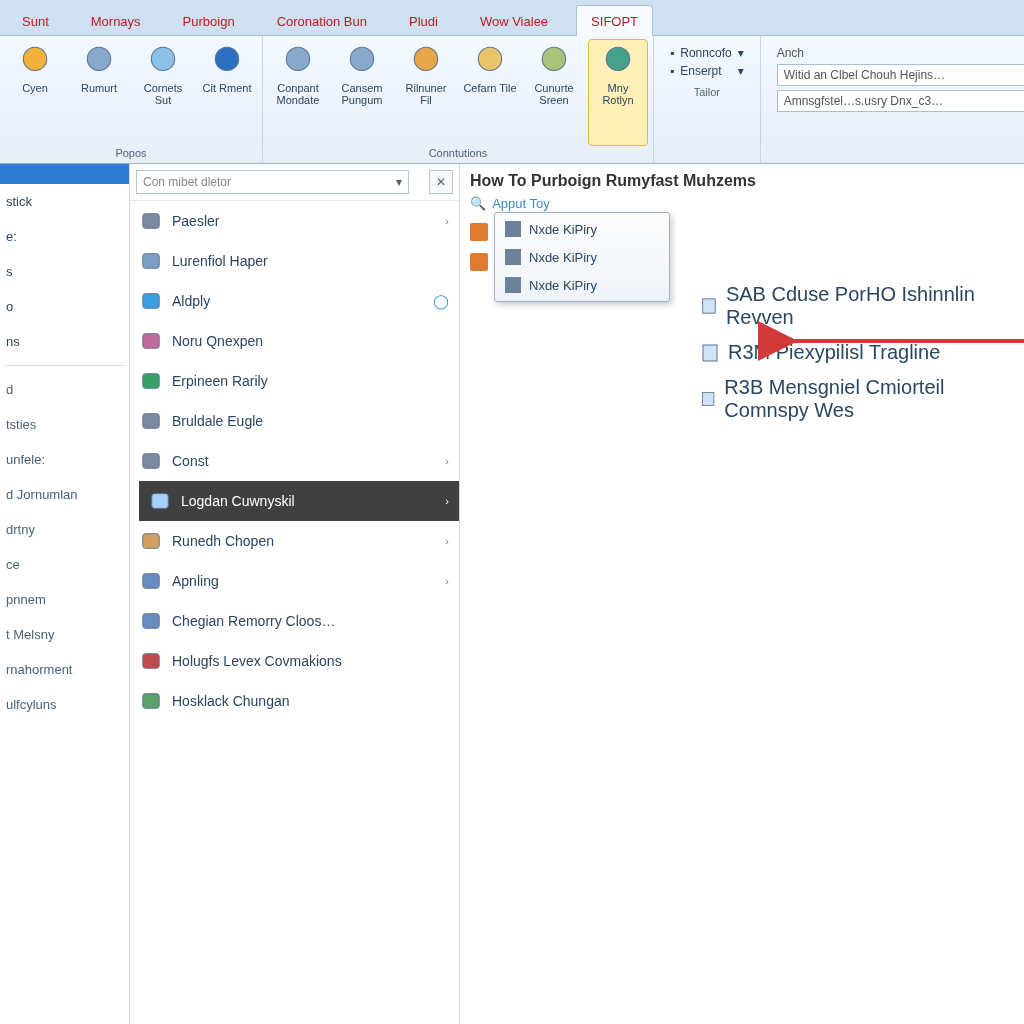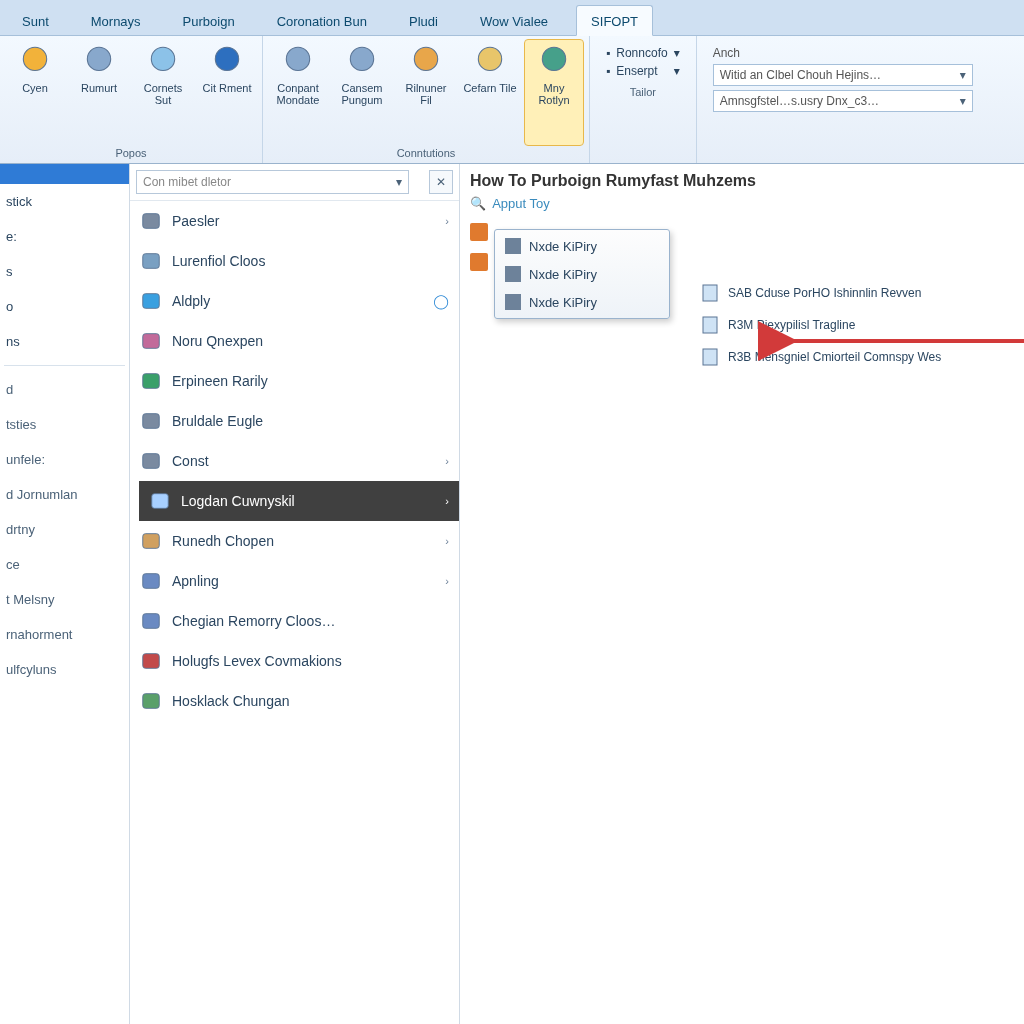--- a/index.html
+++ b/index.html
@@ -10,21 +10,21 @@
     display: flex;
     align-items: flex-end;
     height: 36px;
     background: #cfe0f2;
     padding: 0 8px;
     gap: 14px;
     border-bottom: 1px solid #a6c0da;
   }
   .tab {
     font-size: 13px;
-    color: #0c4a6e;
+    color: #b91c1c;
     padding: 8px 14px 6px;
     cursor: pointer;
   }
   .tab.active {
     background: #f7fbff;
     border: 1px solid #a6c0da;
     border-bottom: 1px solid #f7fbff;
     border-radius: 3px 3px 0 0;
     position: relative;
     top: 1px;
@@ -214,39 +214,38 @@
   .flyout {
     position: absolute;
     left: 34px;
     top: 48px;
     width: 176px;
     background: linear-gradient(#fdfdfd, #eef3f8);
     border: 1px solid #9ab3cd;
     border-radius: 3px;
     box-shadow: 2px 3px 6px rgba(0,0,0,.2);
     padding: 2px;
-    margin-top: 17px;
   }
   .fitem {
     display: flex;
     align-items: center;
     gap: 8px;
     padding: 6px 8px;
     font-size: 13px;
     color: #2b4660;
     cursor: pointer;
   }
 
   .reslist { margin-left: 230px; }
   .resitem {
     display:flex;
     align-items:center;
     gap:8px;
     padding:6px 0;
-    font-size:12px;
+    font-size:20px;
     color:#2b4660;
   }
   .resicon { width:20px; height:20px; }
 
   
   .annot {
     position: absolute;
     left: 320px;
     top: 162px;
     pointer-events: none;
@@ -314,20 +313,26 @@
           <svg class="ricon" viewBox="0 0 32 32">
     <circle cx="16" cy="14" r="11" fill="#e8a64a" stroke="#5a7494" stroke-width="1"></circle>
   </svg>
           <div class="rlabel">Rilnuner Fil</div>
         </div>
         <div class="rbtn">
           <svg class="ricon" viewBox="0 0 32 32">
     <circle cx="16" cy="14" r="11" fill="#e8c56a" stroke="#5a7494" stroke-width="1"></circle>
   </svg>
           <div class="rlabel">Cefarn Tile</div>
+        </div>
+        <div class="rbtn">
+          <svg class="ricon" viewBox="0 0 32 32">
+    <circle cx="16" cy="14" r="11" fill="#a8c278" stroke="#5a7494" stroke-width="1"></circle>
+  </svg>
+          <div class="rlabel">Cunurte Sreen</div>
         </div>
         <div class="rbtn active">
           <svg class="ricon" viewBox="0 0 32 32">
     <circle cx="16" cy="14" r="11" fill="#46a08a" stroke="#5a7494" stroke-width="1"></circle>
   </svg>
           <div class="rlabel">Mny Rotlyn</div>
         </div>
       </div>
       <div class="group-label">Conntutions</div>
     </div>
@@ -364,20 +369,21 @@
       <div class="navitem">s</div>
       <div class="navitem">o</div>
       <div class="navitem">ns</div>
       <div class="navsep"></div>
       <div class="navitem sub">d</div>
       <div class="navitem sub">tsties</div>
       <div class="navitem sub">unfele:</div>
       <div class="navitem sub">d Jornumlan</div>
       <div class="navitem sub">drtny</div>
       <div class="navitem sub">ce</div>
+      <div class="navitem sub">pnnem</div>
       <div class="navitem sub">t Melsny</div>
       <div class="navitem sub">rnahorment</div>
       <div class="navitem sub">ulfcyluns</div>
     </div>
 
   <div class="midlist">
     <div class="searchrow">
       <div class="searchbox">Con mibet dletor</div>
       <div class="clearbtn">✕</div>
     </div>
@@ -386,21 +392,21 @@
           <svg class="licon" viewBox="0 0 24 24">
             <rect x="3" y="4" width="18" height="16" rx="3" fill="#7a8aa0" stroke="#5a7494"></rect>
           </svg>
           <span>Paesler</span>
           <span class="chev">›</span>
         </div>
         <div class="litem">
           <svg class="licon" viewBox="0 0 24 24">
             <rect x="3" y="4" width="18" height="16" rx="3" fill="#7aa0c2" stroke="#5a7494"></rect>
           </svg>
-          <span>Lurenfiol Cloos</span>
+          <span>Lurenfiol Haper</span>
         </div>
         <div class="litem">
           <svg class="licon" viewBox="0 0 24 24">
             <rect x="3" y="4" width="18" height="16" rx="3" fill="#3aa0e0" stroke="#5a7494"></rect>
           </svg>
           <span>Aldply</span>
           <span style="margin-left:auto;color:#2f8ad6">◯</span>
         </div>
         <div class="litem">
           <svg class="licon" viewBox="0 0 24 24">

